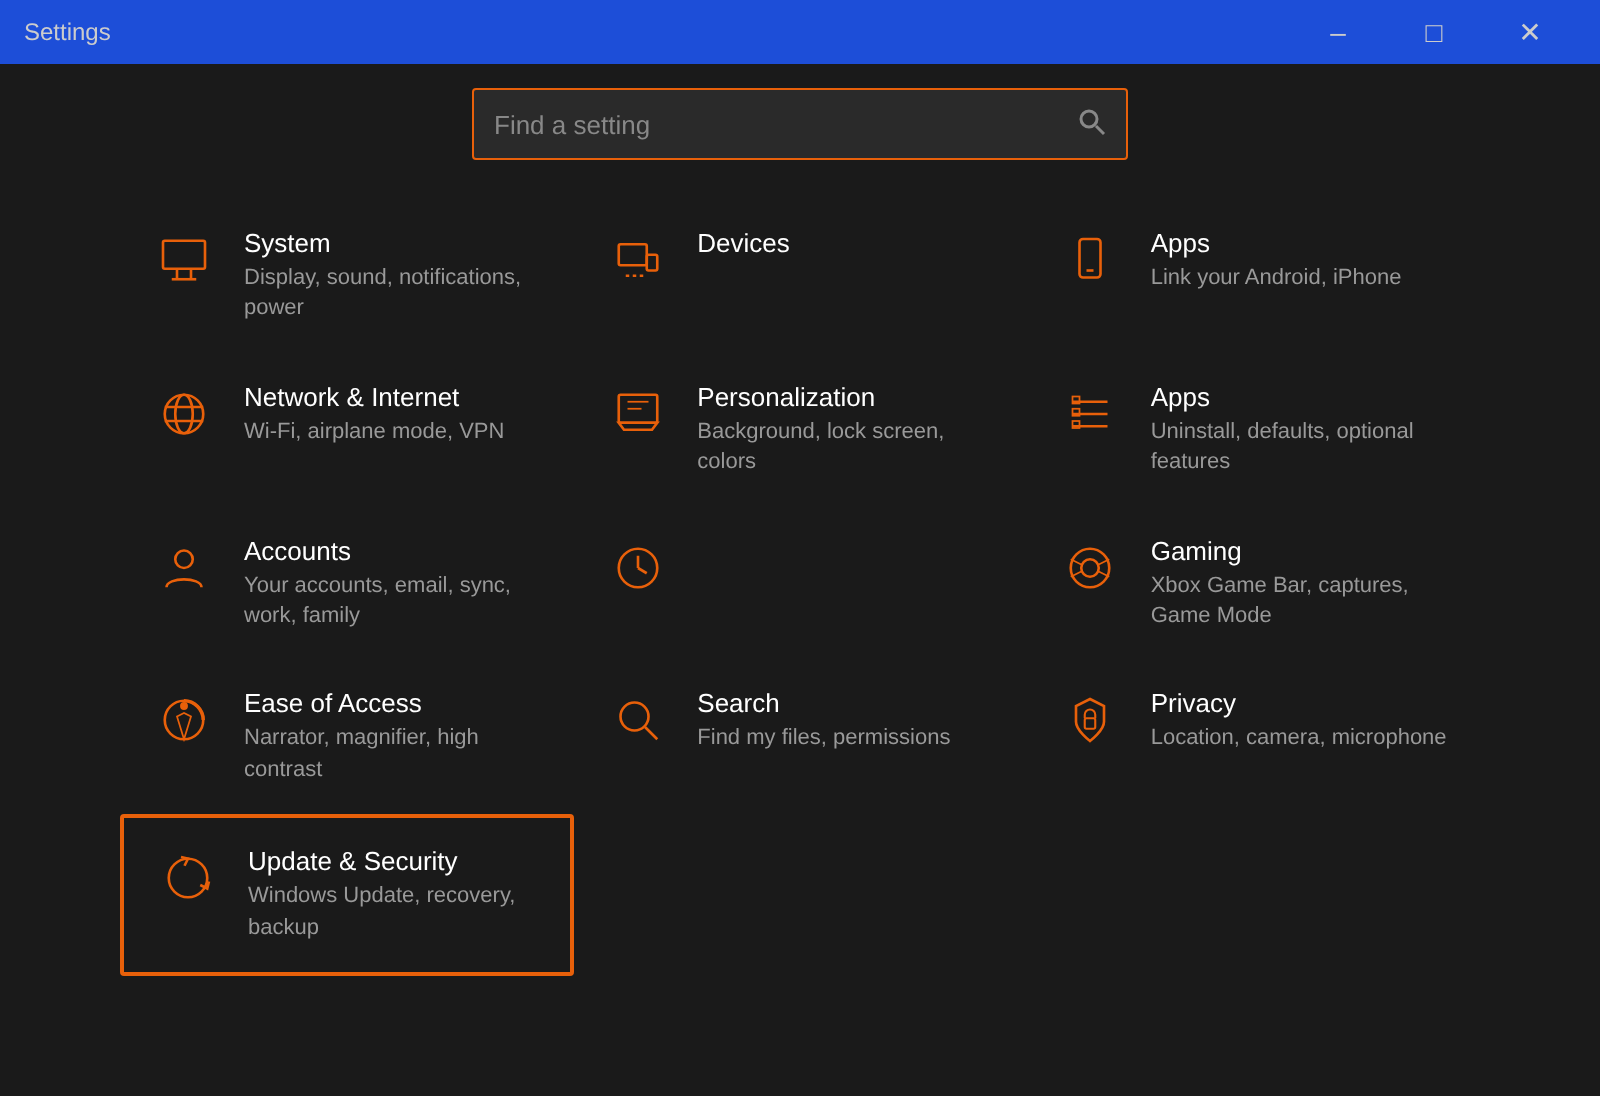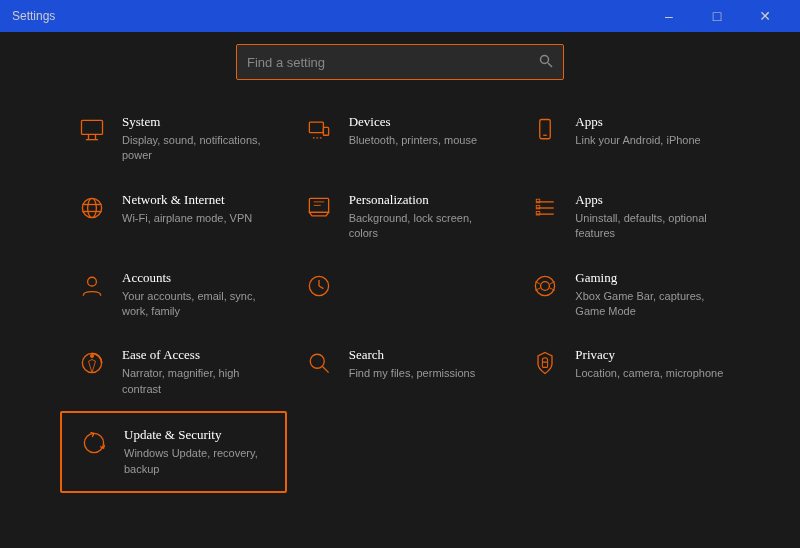--- a/index.html
+++ b/index.html
@@ -115,21 +115,20 @@
     .setting-text {
       display: flex;
       flex-direction: column;
       gap: 3px;
     }
 
     .setting-title {
       color: #ffffff;
       font-size: 13px;
       font-weight: 500;
-      font-family: Liberation Serif, serif;
     }
 
     .setting-desc {
       color: #999;
       font-size: 11px;
       line-height: 1.4;
     }
 
     
     .icon-svg {
@@ -182,21 +181,20 @@
     <div class="setting-item">
     <div class="setting-icon">
       <svg class="icon-svg" viewBox="0 0 32 32" xmlns="http://www.w3.org/2000/svg">
           <rect x="5" y="7" width="16" height="12" rx="1" stroke="#e8600a" stroke-width="1.5"></rect>
         <rect x="21" y="13" width="6" height="9" rx="1" stroke="#e8600a" stroke-width="1.5"></rect>
         <line x1="9" y1="25" x2="21" y2="25" stroke="#e8600a" stroke-width="1.5" stroke-dasharray="2 2"></line>
         </svg>
     </div>
     <div class="setting-text">
       <span class="setting-title">Devices</span>
-      <span class="setting-desc">Bluetooth, printers, mouse</span>
     </div>
   </div>
     <div class="setting-item">
     <div class="setting-icon">
       <svg class="icon-svg" viewBox="0 0 32 32" xmlns="http://www.w3.org/2000/svg">
           <rect x="10" y="4" width="12" height="22" rx="2" stroke="#e8600a" stroke-width="1.5"></rect>
         <line x1="14" y1="22" x2="18" y2="22" stroke="#e8600a" stroke-width="1.5"></line>
         </svg>
     </div>
     <div class="setting-text">

